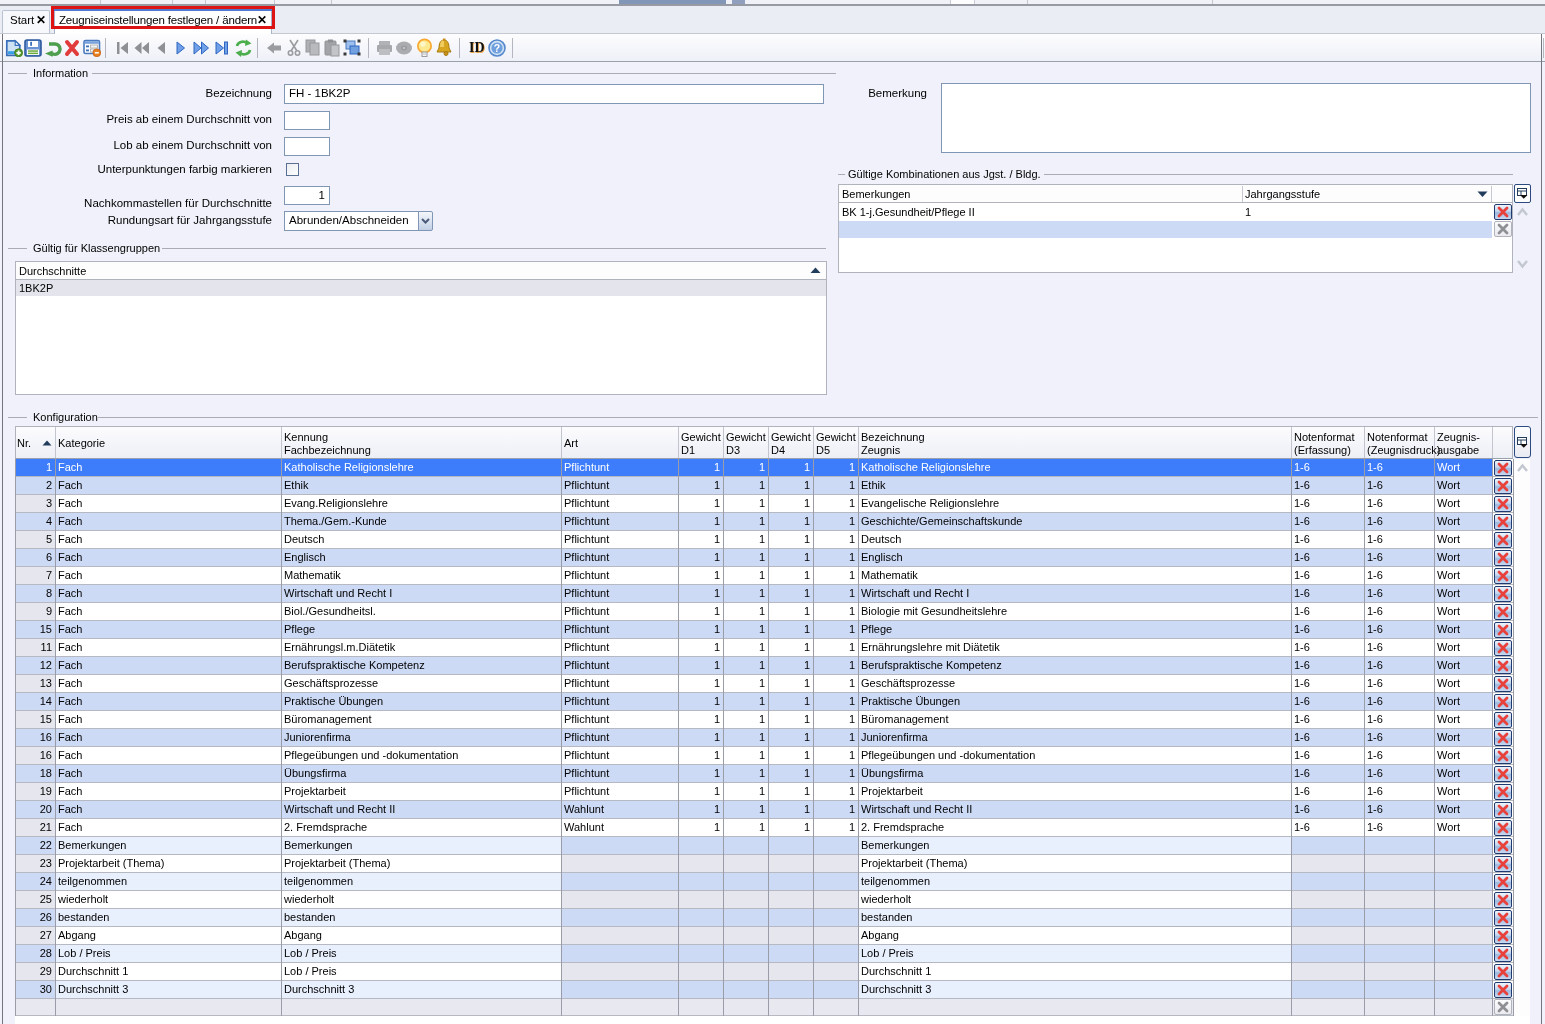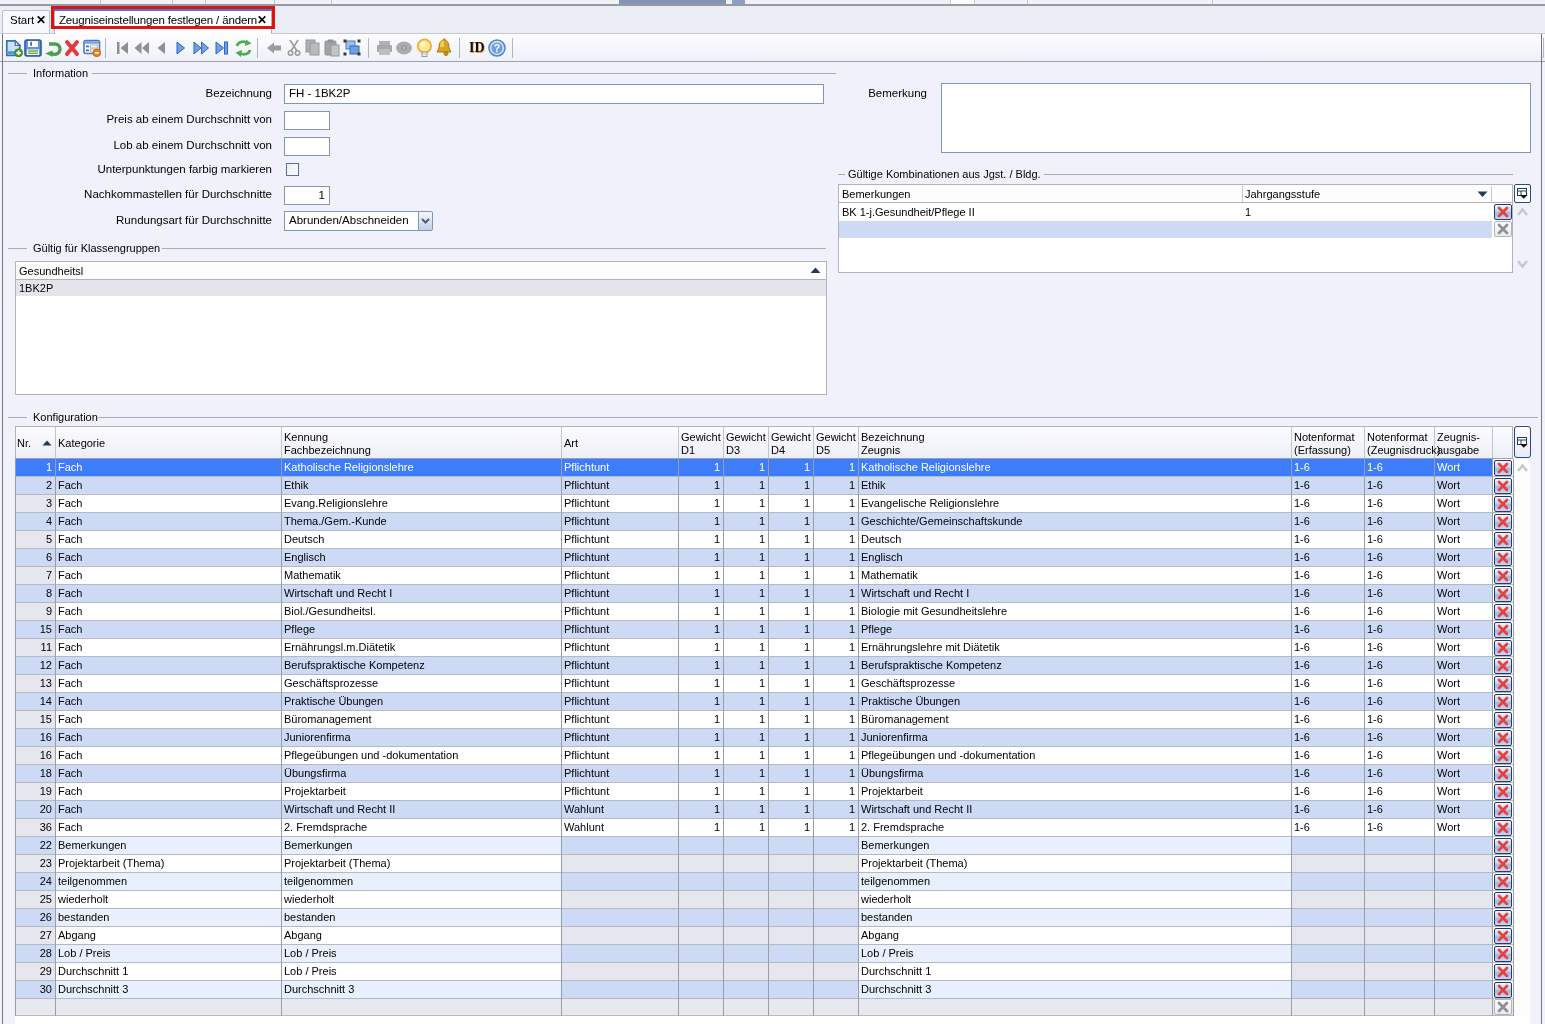--- a/index.html
+++ b/index.html
@@ -168,23 +168,23 @@
 <div class="glbl" style="left:33px;top:67px;">Information</div>
 <div class="gline" style="left:92px;top:73px;width:744px;"></div>
 <div class="rlbl" style="right:1273px;top:87px;">Bezeichnung</div>
 <div class="fld" style="left:284px;top:84px;width:540px;height:20px;padding:2px 0 0 4px;">FH - 1BK2P</div>
 <div class="rlbl" style="right:1273px;top:113px;">Preis ab einem Durchschnitt von</div>
 <div class="fld" style="left:284px;top:111px;width:46px;height:19px;"></div>
 <div class="rlbl" style="right:1273px;top:139px;">Lob ab einem Durchschnitt von</div>
 <div class="fld" style="left:284px;top:137px;width:46px;height:19px;"></div>
 <div class="rlbl" style="right:1273px;top:163px;">Unterpunktungen farbig markieren</div>
 <div class="abs" style="left:286px;top:163px;width:13px;height:13px;background:linear-gradient(135deg,#eceef0,#fdfdfe);border:1px solid #5a6f94;box-sizing:border-box;"></div>
-<div class="rlbl" style="right:1273px;top:188px;padding-left:18px;">Nachkommastellen für Durchschnitte</div>
+<div class="rlbl" style="right:1273px;top:197px;padding-left:18px;">Nachkommastellen für Durchschnitte</div>
 <div class="fld" style="left:284px;top:186px;width:46px;height:19px;padding:2px 4px 0 0;text-align:right;">1</div>
-<div class="rlbl" style="right:1273px;top:214px;">Rundungsart für Durchschnitte</div>
+<div class="rlbl" style="right:1273px;top:214px;">Rundungsart für Jahrgangsstufe</div>
 <div class="fld" style="left:284px;top:211px;width:135px;height:20px;padding:2px 0 0 4px;">Abrunden/Abschneiden</div>
 <div class="abs" style="left:418px;top:211px;width:15px;height:20px;box-sizing:border-box;border:1px solid #8096b5;border-radius:0 2px 2px 0;background:linear-gradient(180deg,#f4f7fb,#c2d0e6);"></div>
 <svg class="abs" style="left:421px;top:218px;" width="9" height="7" viewBox="0 0 9 7">
     <path d="M1 1 L4.5 4.5 L8 1" fill="none" stroke="#4a5a78" stroke-width="2"></path>
   </svg>
 <div class="rlbl" style="right:618px;top:87px;">Bemerkung</div>
 <div class="fld" style="left:941px;top:83px;width:590px;height:70px;"></div>
 <div class="gline" style="left:838px;top:174px;width:7px;"></div>
 <div class="glbl" style="left:848px;top:168px;">Gültige Kombinationen aus Jgst. / Bldg.</div>
 <div class="gline" style="left:1044px;top:174px;width:469px;"></div>
@@ -218,21 +218,21 @@
     <path d="M2 8 L6.5 2.5 L11 8" fill="none" stroke="#c3c7d0" stroke-width="2.4"></path>
   </svg>
 <svg class="abs" style="left:1516px;top:259px;" width="13" height="10" viewBox="0 0 13 10">
     <path d="M2 2 L6.5 7.5 L11 2" fill="none" stroke="#c3c7d0" stroke-width="2.4"></path>
   </svg>
 <div class="gline" style="left:8px;top:248px;width:19px;"></div>
 <div class="glbl" style="left:33px;top:242px;">Gültig für Klassengruppen</div>
 <div class="gline" style="left:162px;top:248px;width:664px;"></div>
 <div class="abs" style="left:15px;top:261px;width:812px;height:134px;background:#fff;border:1px solid #b0b3bc;box-sizing:border-box;"></div>
 <div class="abs" style="left:16px;top:262px;width:810px;height:18px;background:#fdfdfe;border-bottom:1px solid #b0b3bc;box-sizing:border-box;"></div>
-<div class="cell" style="left:19px;top:263px;width:300px;">Gesundheitsl</div>
+<div class="cell" style="left:19px;top:263px;width:300px;">Durchschnitte</div>
 <svg class="abs" style="left:810px;top:267px;" width="11" height="7" viewBox="0 0 11 7">
     <path d="M0.5 6 L10.5 6 L5.5 0.5 z" fill="#223c5c"></path>
   </svg>
 <div class="abs" style="left:16px;top:280px;width:810px;height:16px;background:#e4e4ec;"></div>
 <div class="cell" style="left:19px;top:280px;width:300px;">1BK2P</div>
 <div class="gline" style="left:8px;top:417px;width:19px;"></div>
 <div class="glbl" style="left:33px;top:411px;">Konfiguration</div>
 <div class="gline" style="left:98px;top:417px;width:1440px;"></div>
 <div class="abs" style="left:15px;top:426px;width:1498px;height:33px;background:linear-gradient(180deg,#fcfcfe,#edeff6);border:1px solid #b0b3bc;border-bottom:1px solid #9aa0aa;box-sizing:border-box;"></div>
 <div class="abs" style="left:55px;top:427px;width:1px;height:31px;background:#c2c5ce;"></div>
@@ -635,21 +635,21 @@
 <div class="cell" style="left:859px;top:801px;width:432px;height:17px;background:#cddaf6;padding-left:2px;">Wirtschaft und Recht II</div>
 <div class="cell" style="left:1292px;top:801px;width:72px;height:17px;background:#cddaf6;padding-left:2px;">1-6</div>
 <div class="cell" style="left:1365px;top:801px;width:69px;height:17px;background:#cddaf6;padding-left:2px;">1-6</div>
 <div class="cell" style="left:1435px;top:801px;width:57px;height:17px;background:#cddaf6;padding-left:2px;">Wort</div>
 <div class="abs" style="left:1493px;top:801px;width:20px;height:17px;background:#fff;"></div>
 <div class="xbtn" style="left:1494px;top:802px;"></div>
 <svg class="abs" style="left:1497px;top:804px;" width="12" height="12" viewBox="0 0 12 12">
     <path d="M2 2 L10 10 M10 2 L2 10" stroke="#e8403a" stroke-width="2.8" stroke-linecap="round"></path>
   </svg>
 <div class="abs" style="left:15px;top:818px;width:1498px;height:1px;background:#b6b9c2;"></div>
-<div class="cell" style="left:16px;top:819px;width:39px;height:17px;background:#e6e6ee;text-align:right;padding-right:3px;">36</div>
+<div class="cell" style="left:16px;top:819px;width:39px;height:17px;background:#e6e6ee;text-align:right;padding-right:3px;">21</div>
 <div class="cell" style="left:56px;top:819px;width:225px;height:17px;background:#fff;padding-left:2px;">Fach</div>
 <div class="cell" style="left:282px;top:819px;width:279px;height:17px;background:#fff;padding-left:2px;">2. Fremdsprache</div>
 <div class="cell" style="left:562px;top:819px;width:116px;height:17px;background:#fff;padding-left:2px;">Wahlunt</div>
 <div class="cell" style="left:679px;top:819px;width:44px;height:17px;background:#fff;text-align:right;padding-right:3px;">1</div>
 <div class="cell" style="left:724px;top:819px;width:44px;height:17px;background:#fff;text-align:right;padding-right:3px;">1</div>
 <div class="cell" style="left:769px;top:819px;width:44px;height:17px;background:#fff;text-align:right;padding-right:3px;">1</div>
 <div class="cell" style="left:814px;top:819px;width:44px;height:17px;background:#fff;text-align:right;padding-right:3px;">1</div>
 <div class="cell" style="left:859px;top:819px;width:432px;height:17px;background:#fff;padding-left:2px;">2. Fremdsprache</div>
 <div class="cell" style="left:1292px;top:819px;width:72px;height:17px;background:#fff;padding-left:2px;">1-6</div>
 <div class="cell" style="left:1365px;top:819px;width:69px;height:17px;background:#fff;padding-left:2px;">1-6</div>

